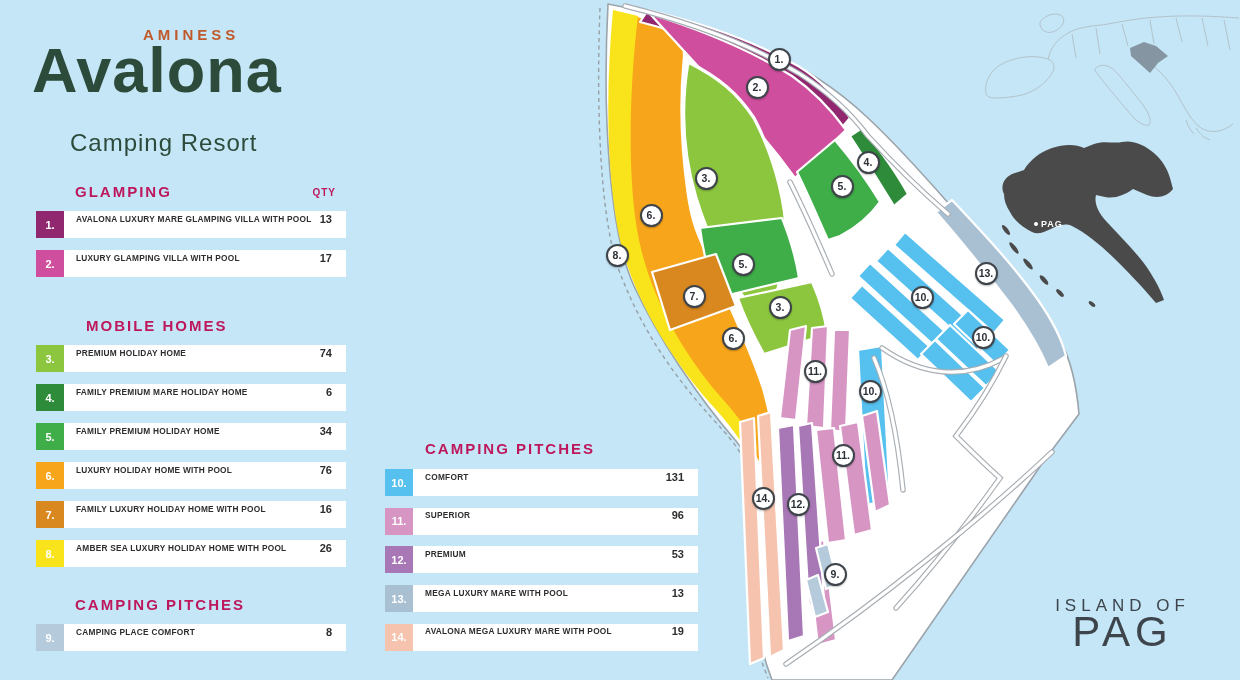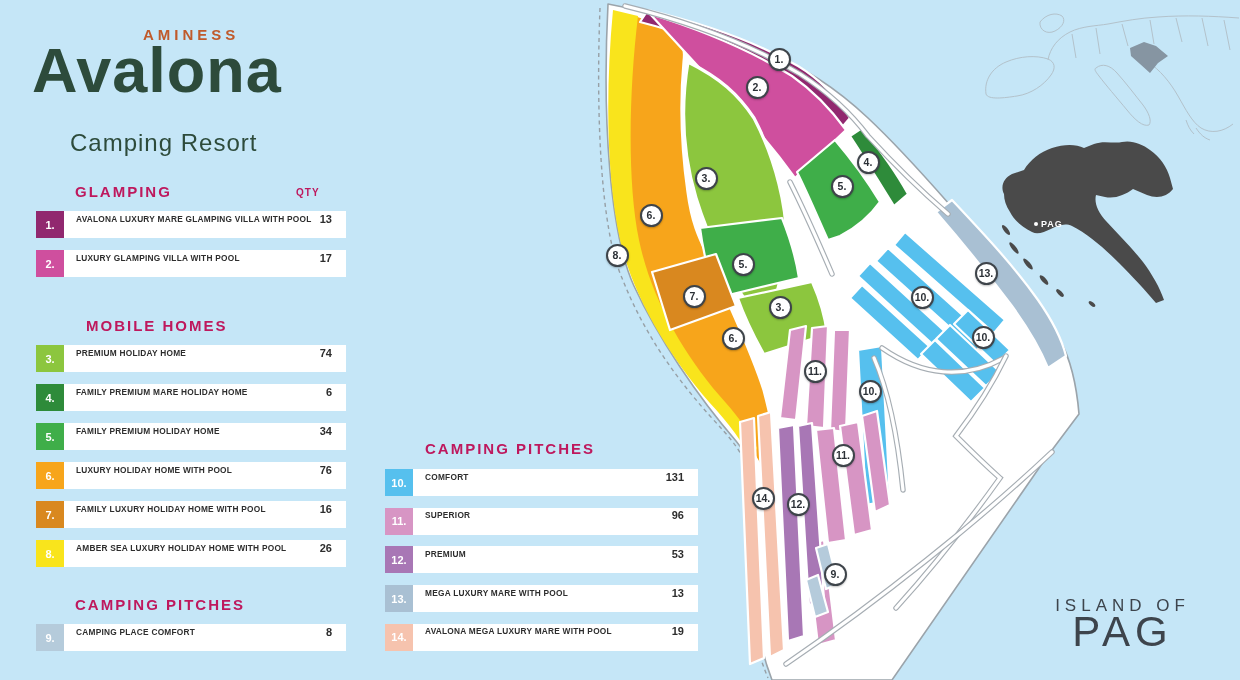--- a/index.html
+++ b/index.html
@@ -6,21 +6,21 @@
   .page{position:relative;width:1240px;height:680px;overflow:hidden;font-family:"Liberation Sans",sans-serif;background:#c5e6f7}
   .mapsvg{position:absolute;left:0;top:0}
 
   
   #brand{position:absolute;left:118px;top:26px;font-size:15px;font-weight:bold;letter-spacing:4px}
   #resort-name{position:absolute;left:32px;top:34px;font-size:63px;font-weight:bold;letter-spacing:1px}
   #resort-sub{position:absolute;left:70px;top:107px;font-size:24px;font-weight:500;letter-spacing:1px}
 
   
   .sec-title{position:absolute;font-size:15px;font-weight:bold;letter-spacing:2px;color:#be185d}
-  #t-qty{left:296px;top:187px;width:40px;font-size:10px;letter-spacing:1px}
+  #t-qty{left:296px;top:187px;width:40px;text-align:right;font-size:10px;letter-spacing:1px}
   #t-glamping{left:75px;top:183px}
   #t-mobile{left:86px;top:317px}
   #t-places{left:75px;top:596px}
   #t-pitches{left:425px;top:440px}
   .rows{position:absolute;display:flex;flex-direction:column;gap:12px}
   #rows-glamping{left:36px;top:211px;width:310px}
   #rows-mobile{left:36px;top:345px;width:310px}
   #rows-places{left:36px;top:624px;width:310px}
   #rows-pitches{left:385px;top:469px;width:313px;gap:11.7px}
   .lrow{display:flex;height:27px}

